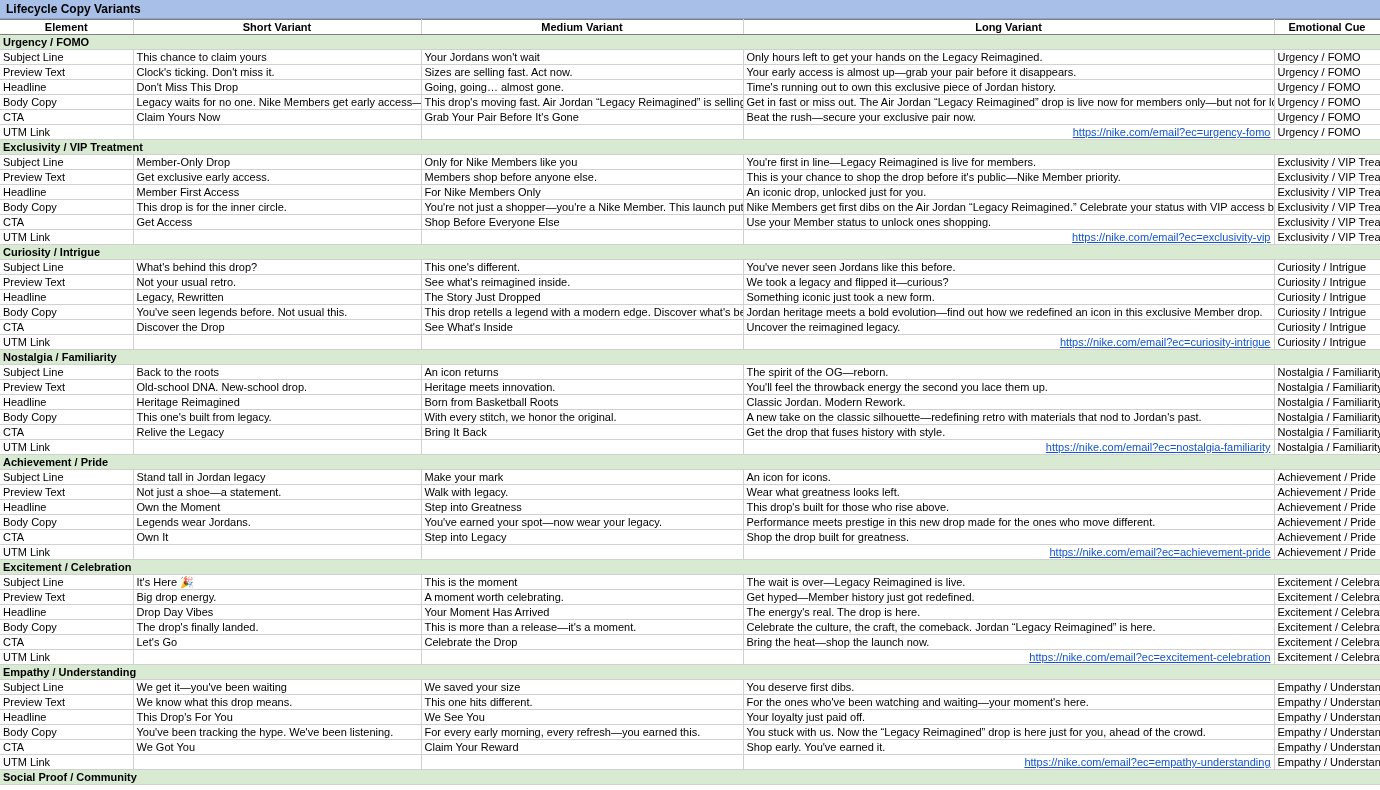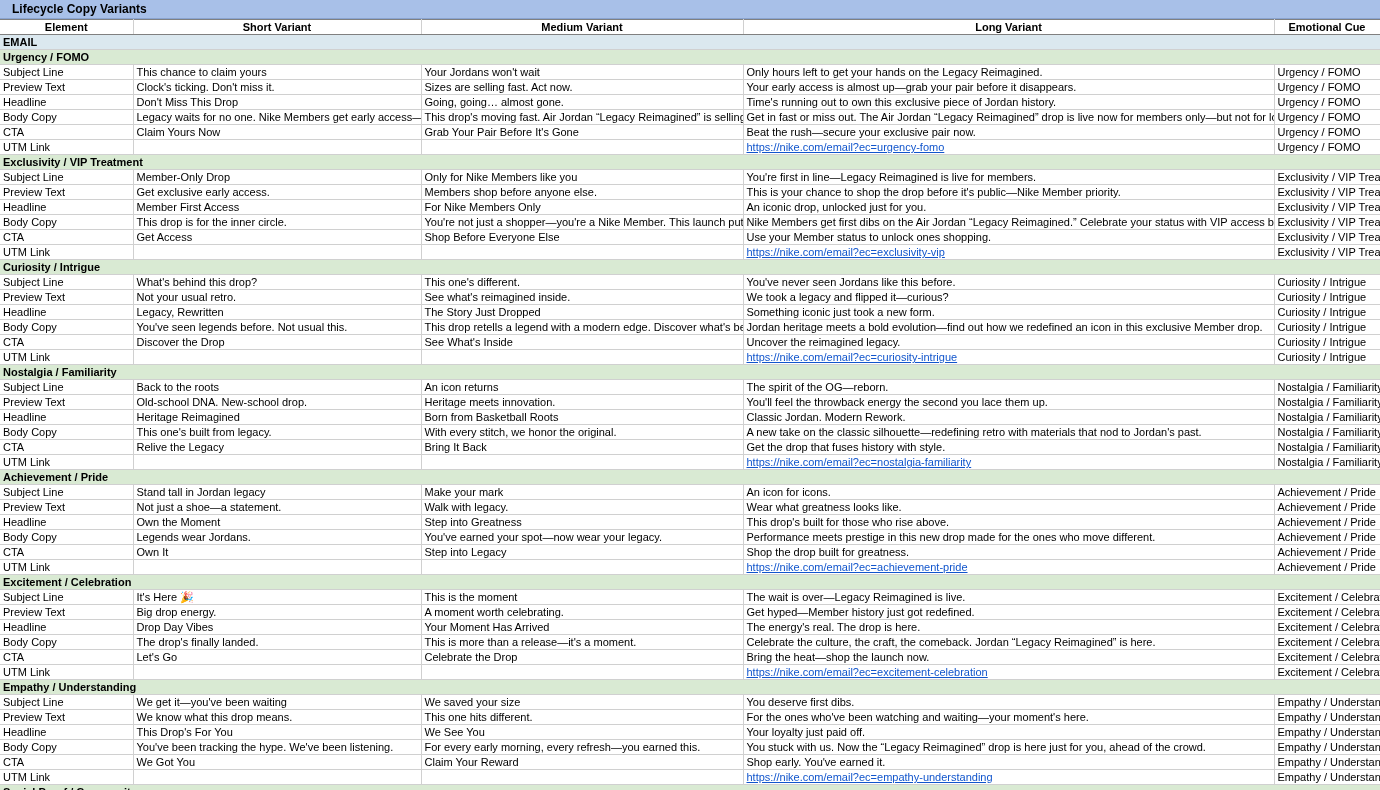--- a/index.html
+++ b/index.html
@@ -4,21 +4,21 @@
 <style>
   html,body{margin:0;padding:0;background:#ffffff;}
   body{font-family:"Liberation Sans", sans-serif; font-size:11px; color:#000;}
   #sheet{width:1380px; height:790px; overflow:hidden; position:relative;}
   .title-bar{
     background:#a8c0e8;
     border-bottom:1px solid #8aa4d0;
     height:18px;
     display:flex;
     align-items:center;
-    padding:0 12px;
+    padding:0 6px;
     font-weight:bold;
     font-size:12px;
     color:#000;
   }
   table{border-collapse:collapse; table-layout:fixed; width:1380px;}
   td,th{
     border-right:1px solid #d0d0d0;
     border-bottom:1px solid #d0d0d0;
     padding:1px 3px;
     font-size:11px;
@@ -43,21 +43,21 @@
   }
   tr.section-email td{
     background:#dbe8ef;
     font-weight:bold;
   }
   tr.group td{
     background:#d9ead3;
     font-weight:bold;
   }
   tr.data td{ background:#ffffff; }
-  td.link{ color:#1155cc; text-decoration:underline; }
+  td.link{ color:#1155cc; text-decoration:underline;text-align:right; }
   td.cue{ }
 </style>
 </head>
 <body>
 
 <div id="sheet">
 
   <div class="title-bar">
     <span>Lifecycle Copy Variants</span>
   </div>
@@ -71,23 +71,20 @@
         <col class="c4">
     </colgroup>
     <tbody id="tbody">
         <tr class="header">
           <td>Element</td>
           <td>Short Variant</td>
           <td>Medium Variant</td>
           <td>Long Variant</td>
           <td>Emotional Cue</td>
         </tr>
-        <tr class="section-email">
-          <td colspan="5">EMAIL</td>
-        </tr>
         <tr class="group">
           <td colspan="5">Urgency / FOMO</td>
         </tr>
         <tr class="data">
           <td>Subject Line</td>
           <td>This chance to claim yours</td>
           <td>Your Jordans won't wait</td>
           <td>Only hours left to get your hands on the Legacy Reimagined.</td>
           <td class=" cue">Urgency / FOMO</td>
         </tr>
@@ -268,21 +265,21 @@
           <td>Subject Line</td>
           <td>Stand tall in Jordan legacy</td>
           <td>Make your mark</td>
           <td>An icon for icons.</td>
           <td class=" cue">Achievement / Pride</td>
         </tr>
         <tr class="data">
           <td>Preview Text</td>
           <td>Not just a shoe—a statement.</td>
           <td>Walk with legacy.</td>
-          <td>Wear what greatness looks like.</td>
+          <td>Wear what greatness looks left.</td>
           <td class=" cue">Achievement / Pride</td>
         </tr>
         <tr class="data">
           <td>Headline</td>
           <td>Own the Moment</td>
           <td>Step into Greatness</td>
           <td>This drop's built for those who rise above.</td>
           <td class=" cue">Achievement / Pride</td>
         </tr>
         <tr class="data">

